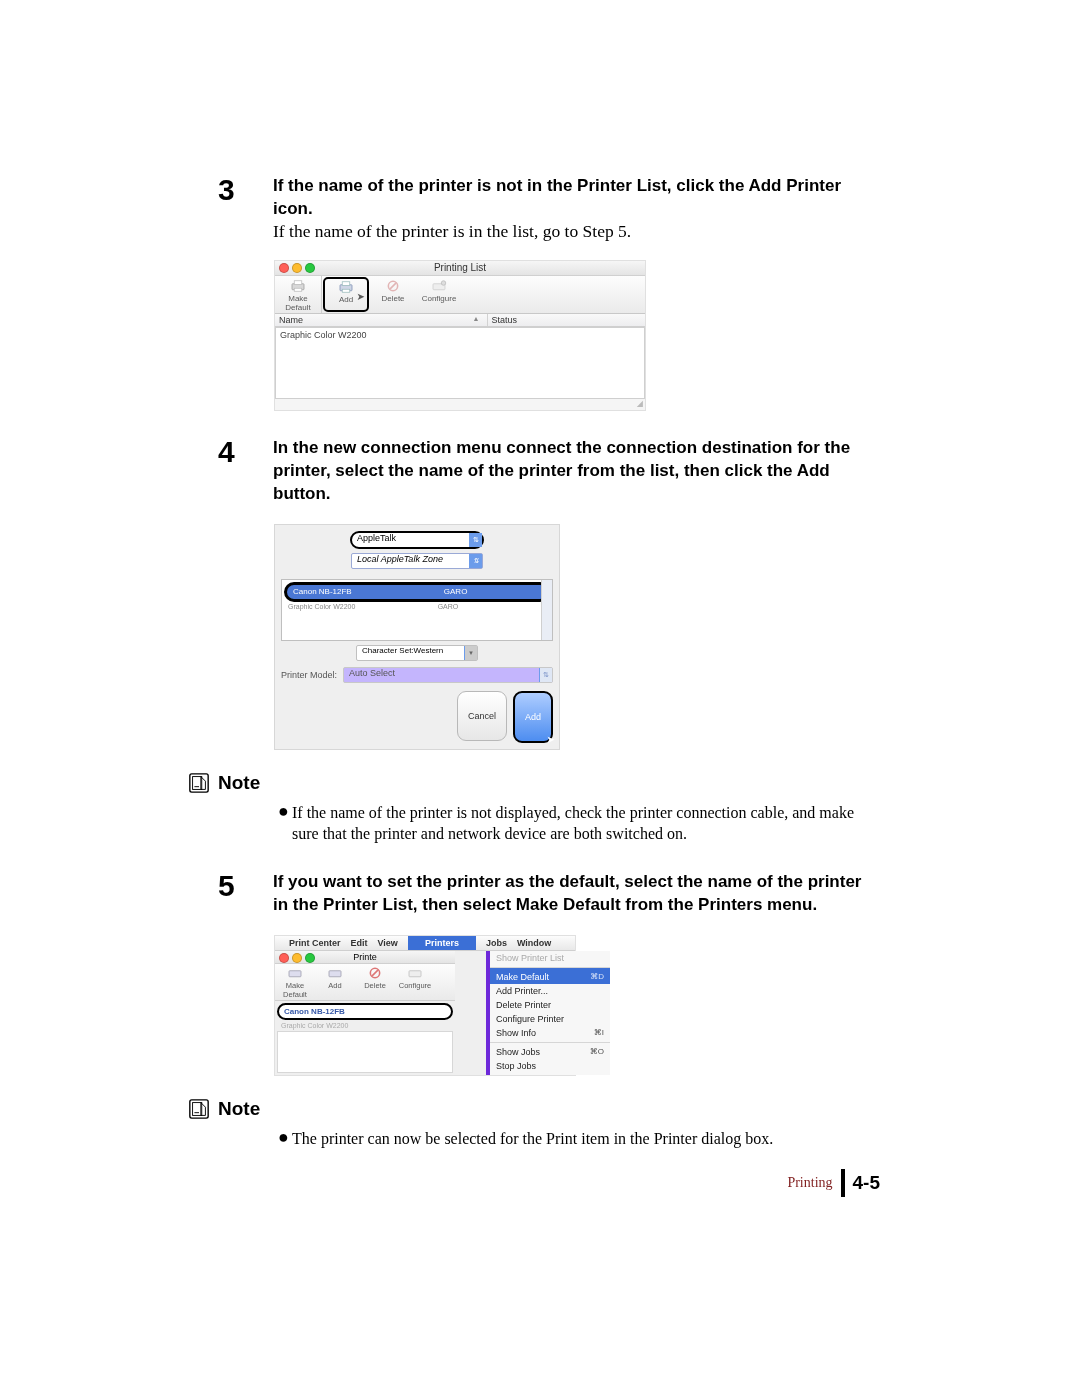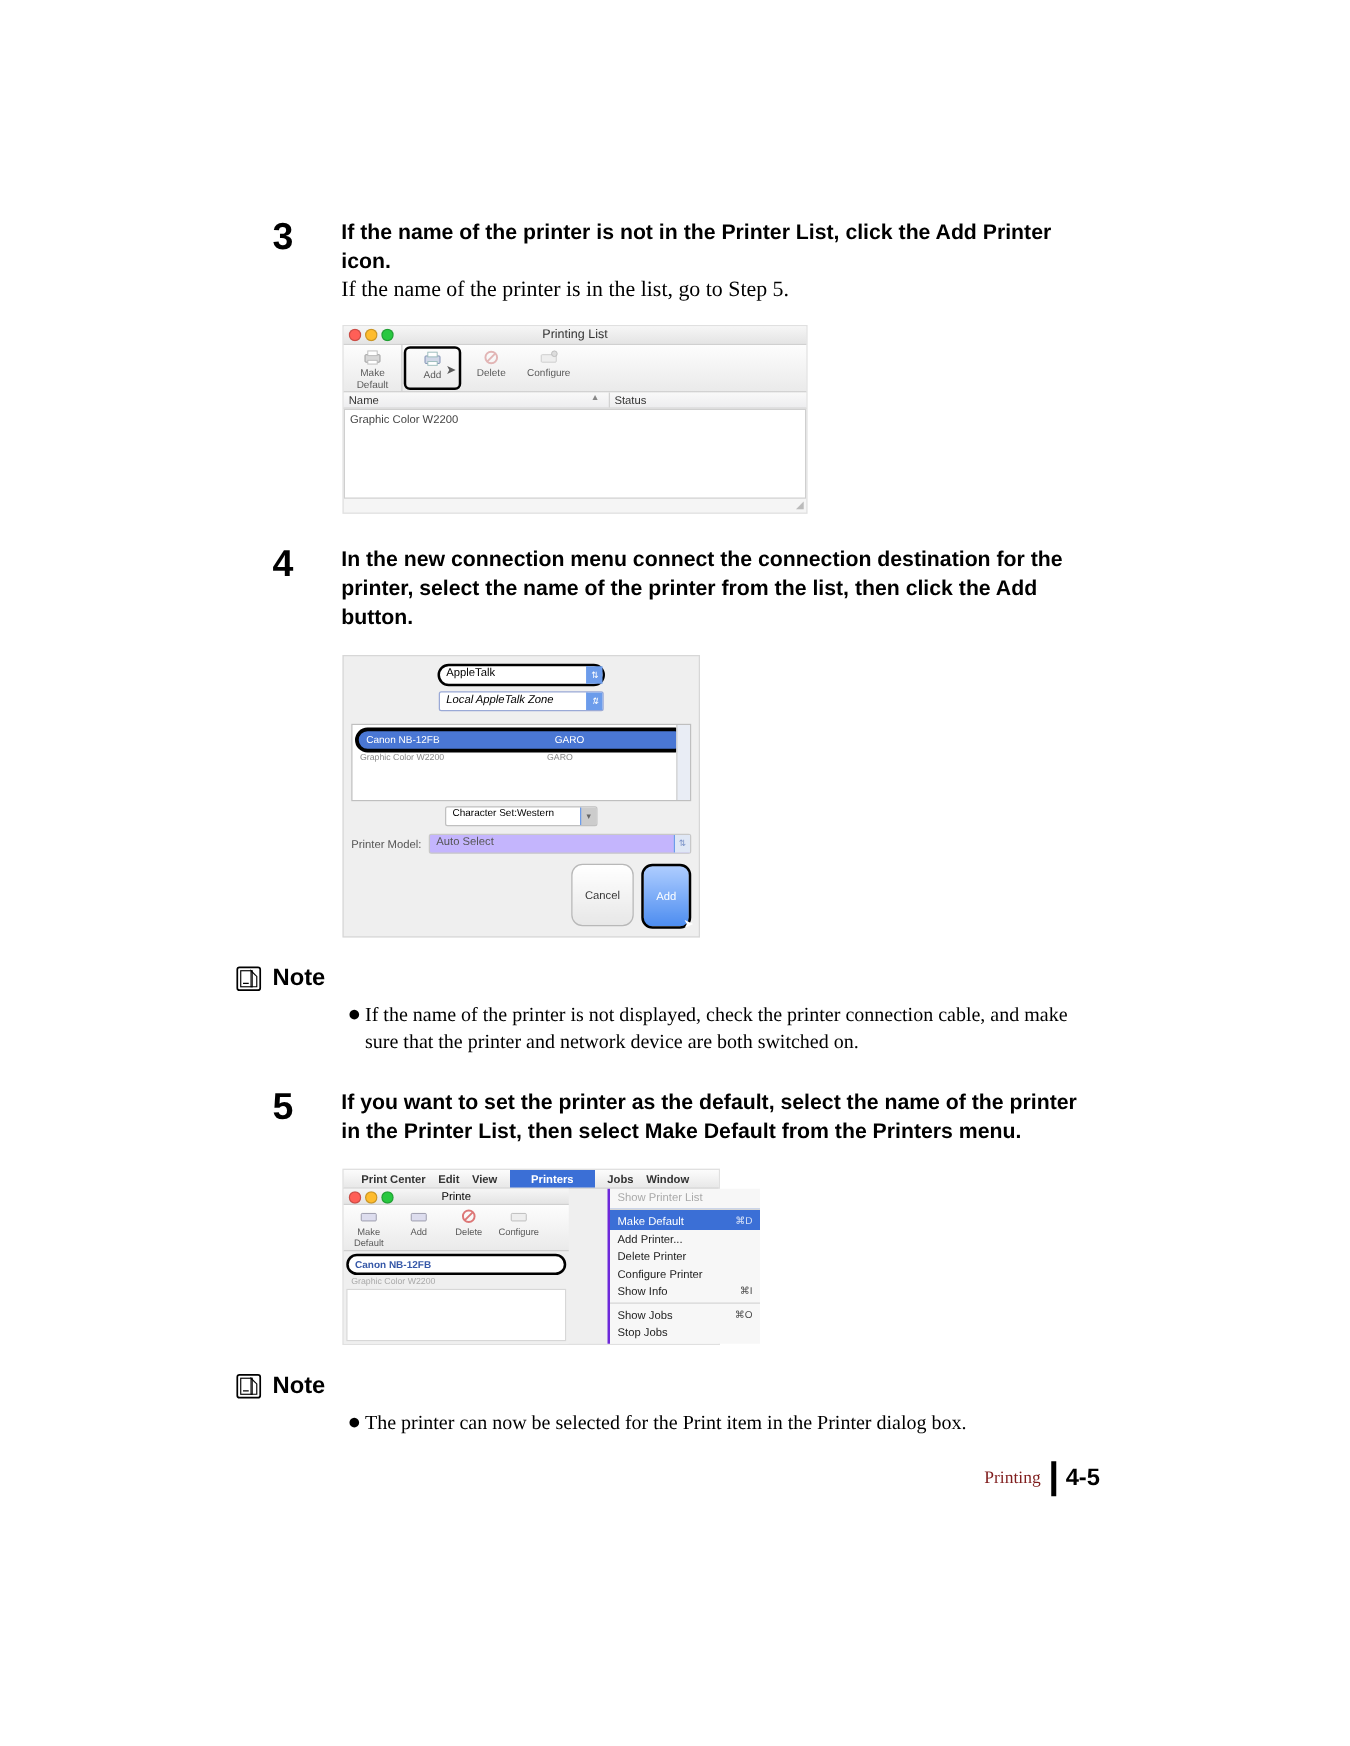--- a/index.html
+++ b/index.html
@@ -169,21 +169,21 @@
   .shot3-left .titlebar{height:12px;background:linear-gradient(#f6f6f6,#e4e4e4);display:flex;align-items:center;justify-content:center;position:relative;border-bottom:1px solid #d0d0d0;}
   .shot3-left .toolbar{display:flex;background:linear-gradient(#fdfdfd,#eaeaea);border-bottom:1px solid #cfcfcf;}
   .shot3-left .tb-btn{width:40px;font-size:7.5px;padding:1px 0}
   .shot3-left .rowsel{
     background:#fff;border:2px solid #000;border-radius:10px;margin:2px;padding:2px 5px;
     font-size:8px;color:#3658a8;font-weight:bold;
   }
   .shot3-left .row2{font-size:7px;color:#aaa;padding:0 6px}
   .shot3-left .blank{height:40px;background:#fff;border:1px solid #d7d7d7;margin:2px}
   .shot3-menu{
-    flex:0 0 40%;background:#f7f7f7;border-left:2px solid #6d28d9;font-size:9px;
+    flex:0 0 40%;background:#f7f7f7;border-left:4px solid #6d28d9;font-size:9px;
   }
   .mi{padding:2px 6px;display:flex;justify-content:space-between;color:#222}
   .mi.dim{color:#a9a9a9}
   .mi.div{border-top:1px solid #d6d6d6;margin-top:2px;padding-top:4px}
   .mi.hl{background:#3b6fd6;color:#fff}
   .sc{font-size:8px;opacity:.8}
   
   .footer{
     position:absolute;right:200px;bottom:200px;
     display:flex;align-items:center;gap:8px;

